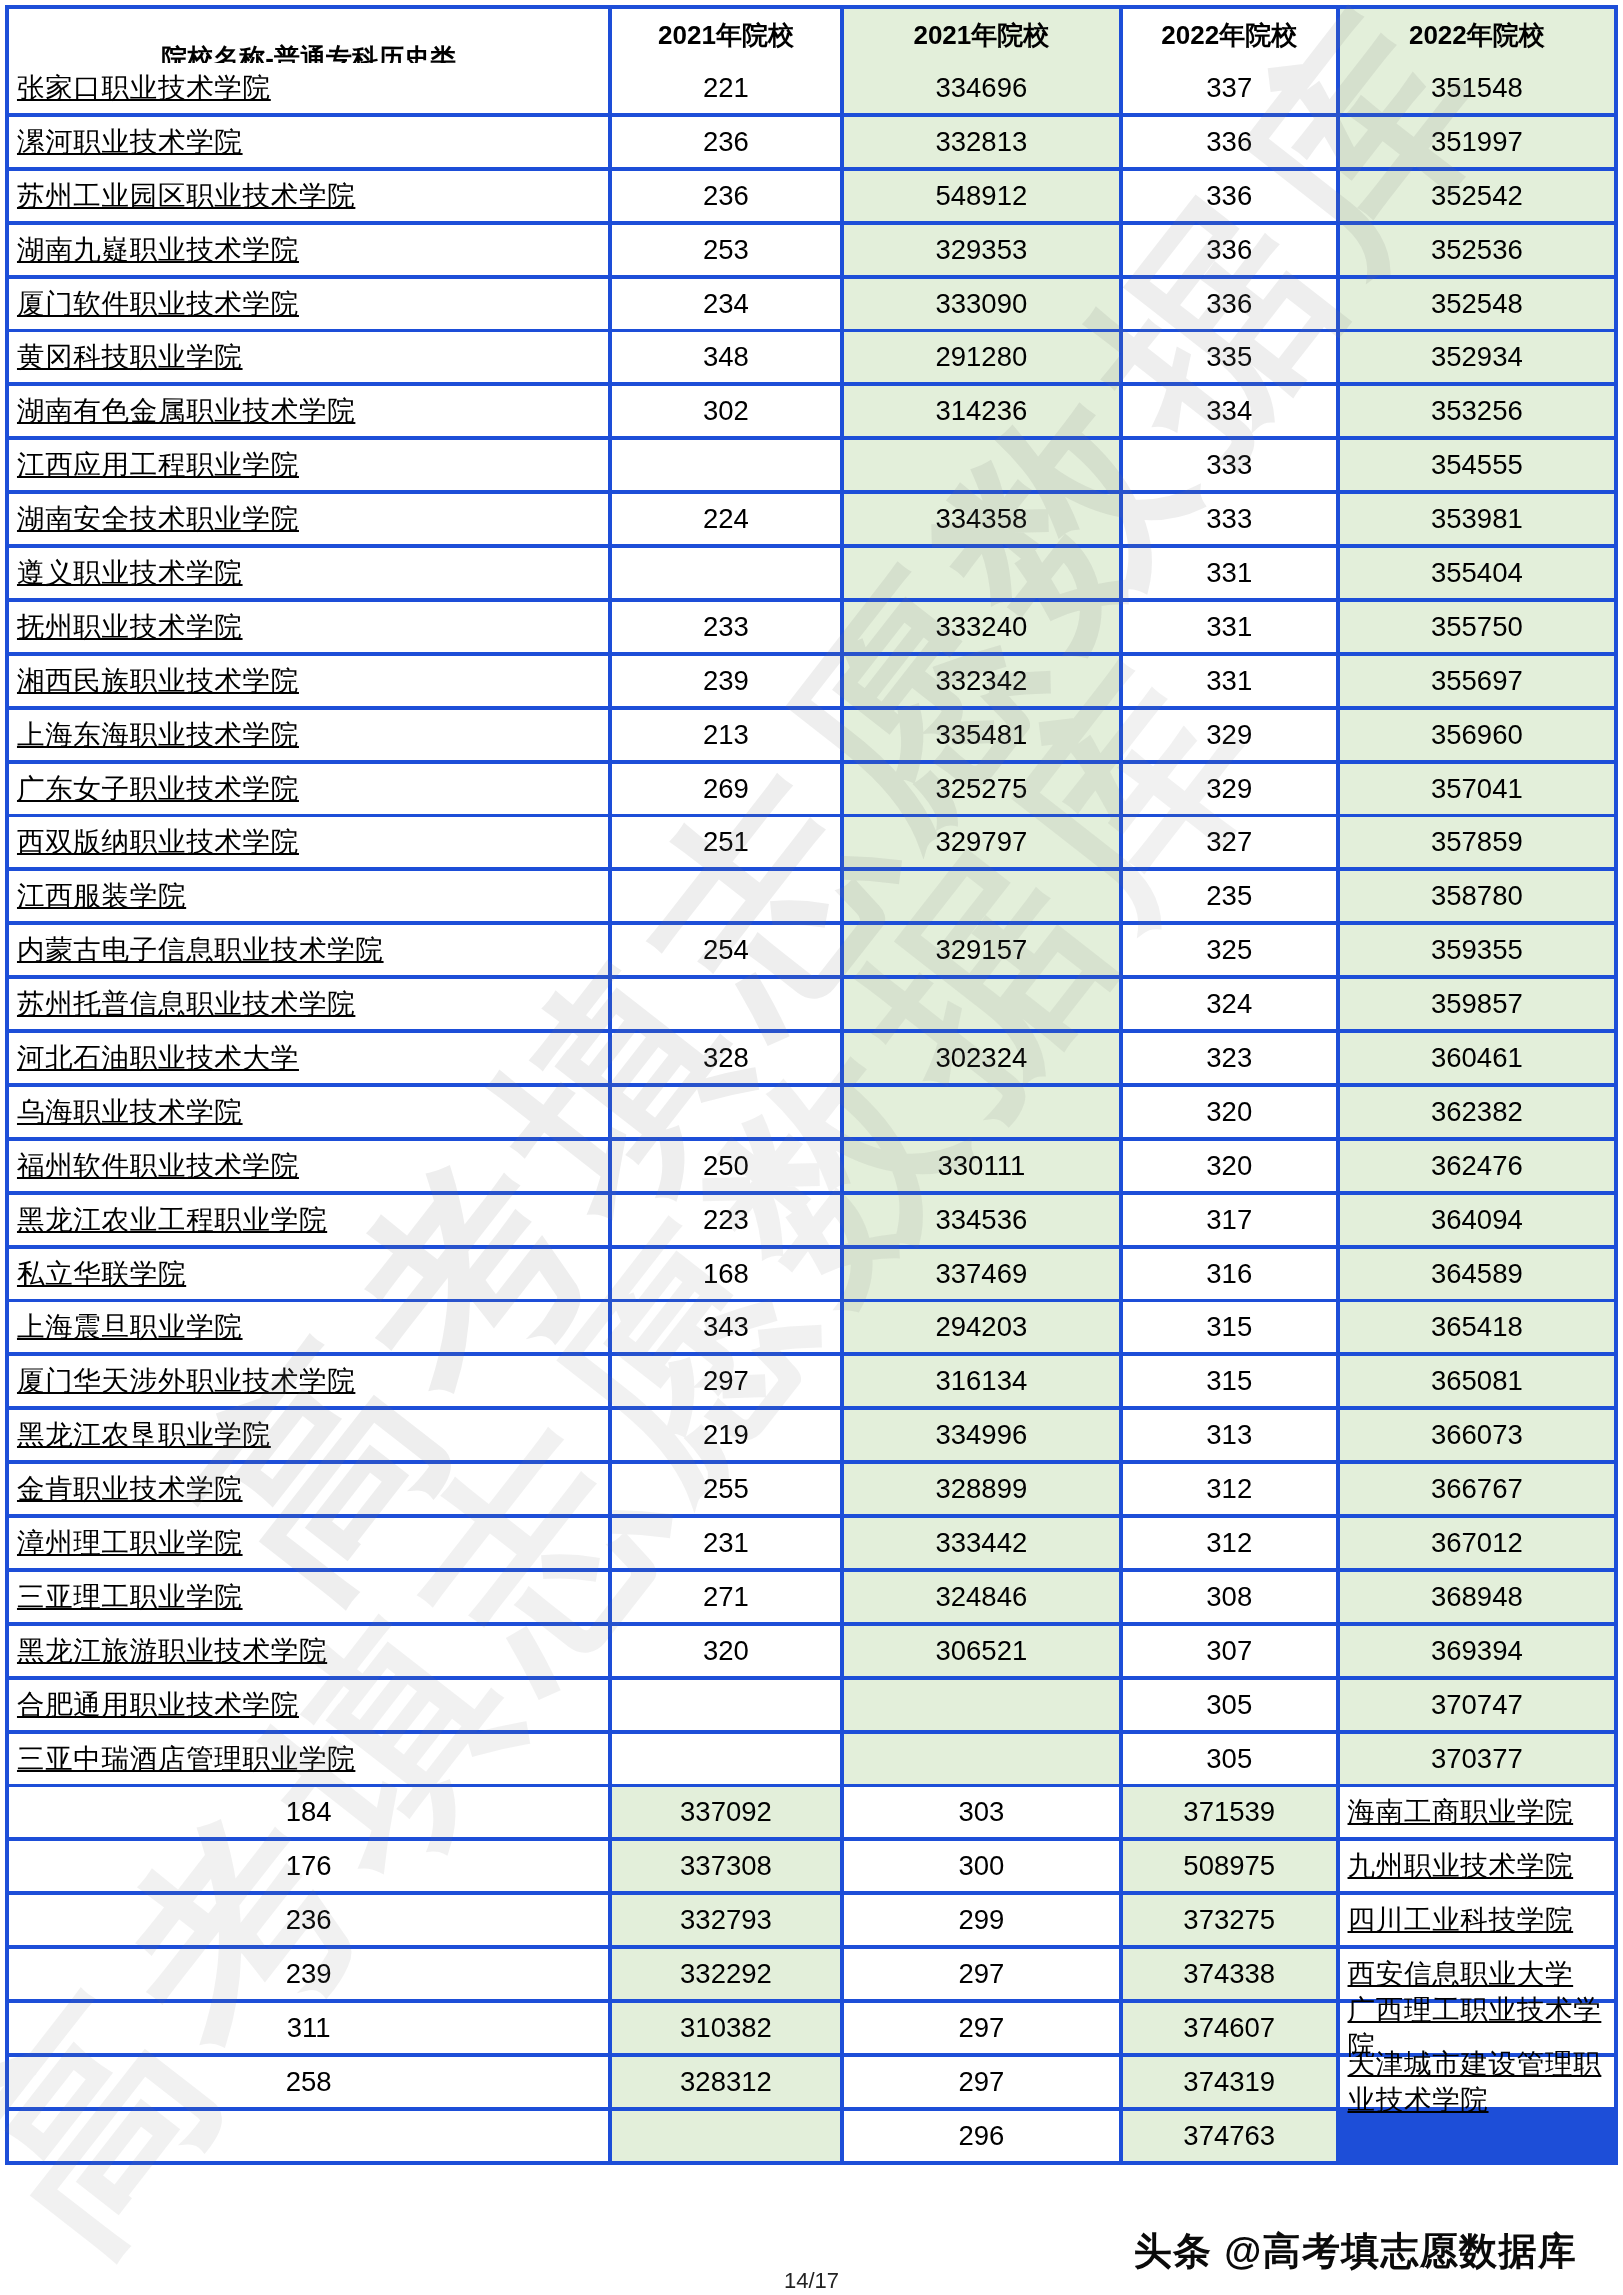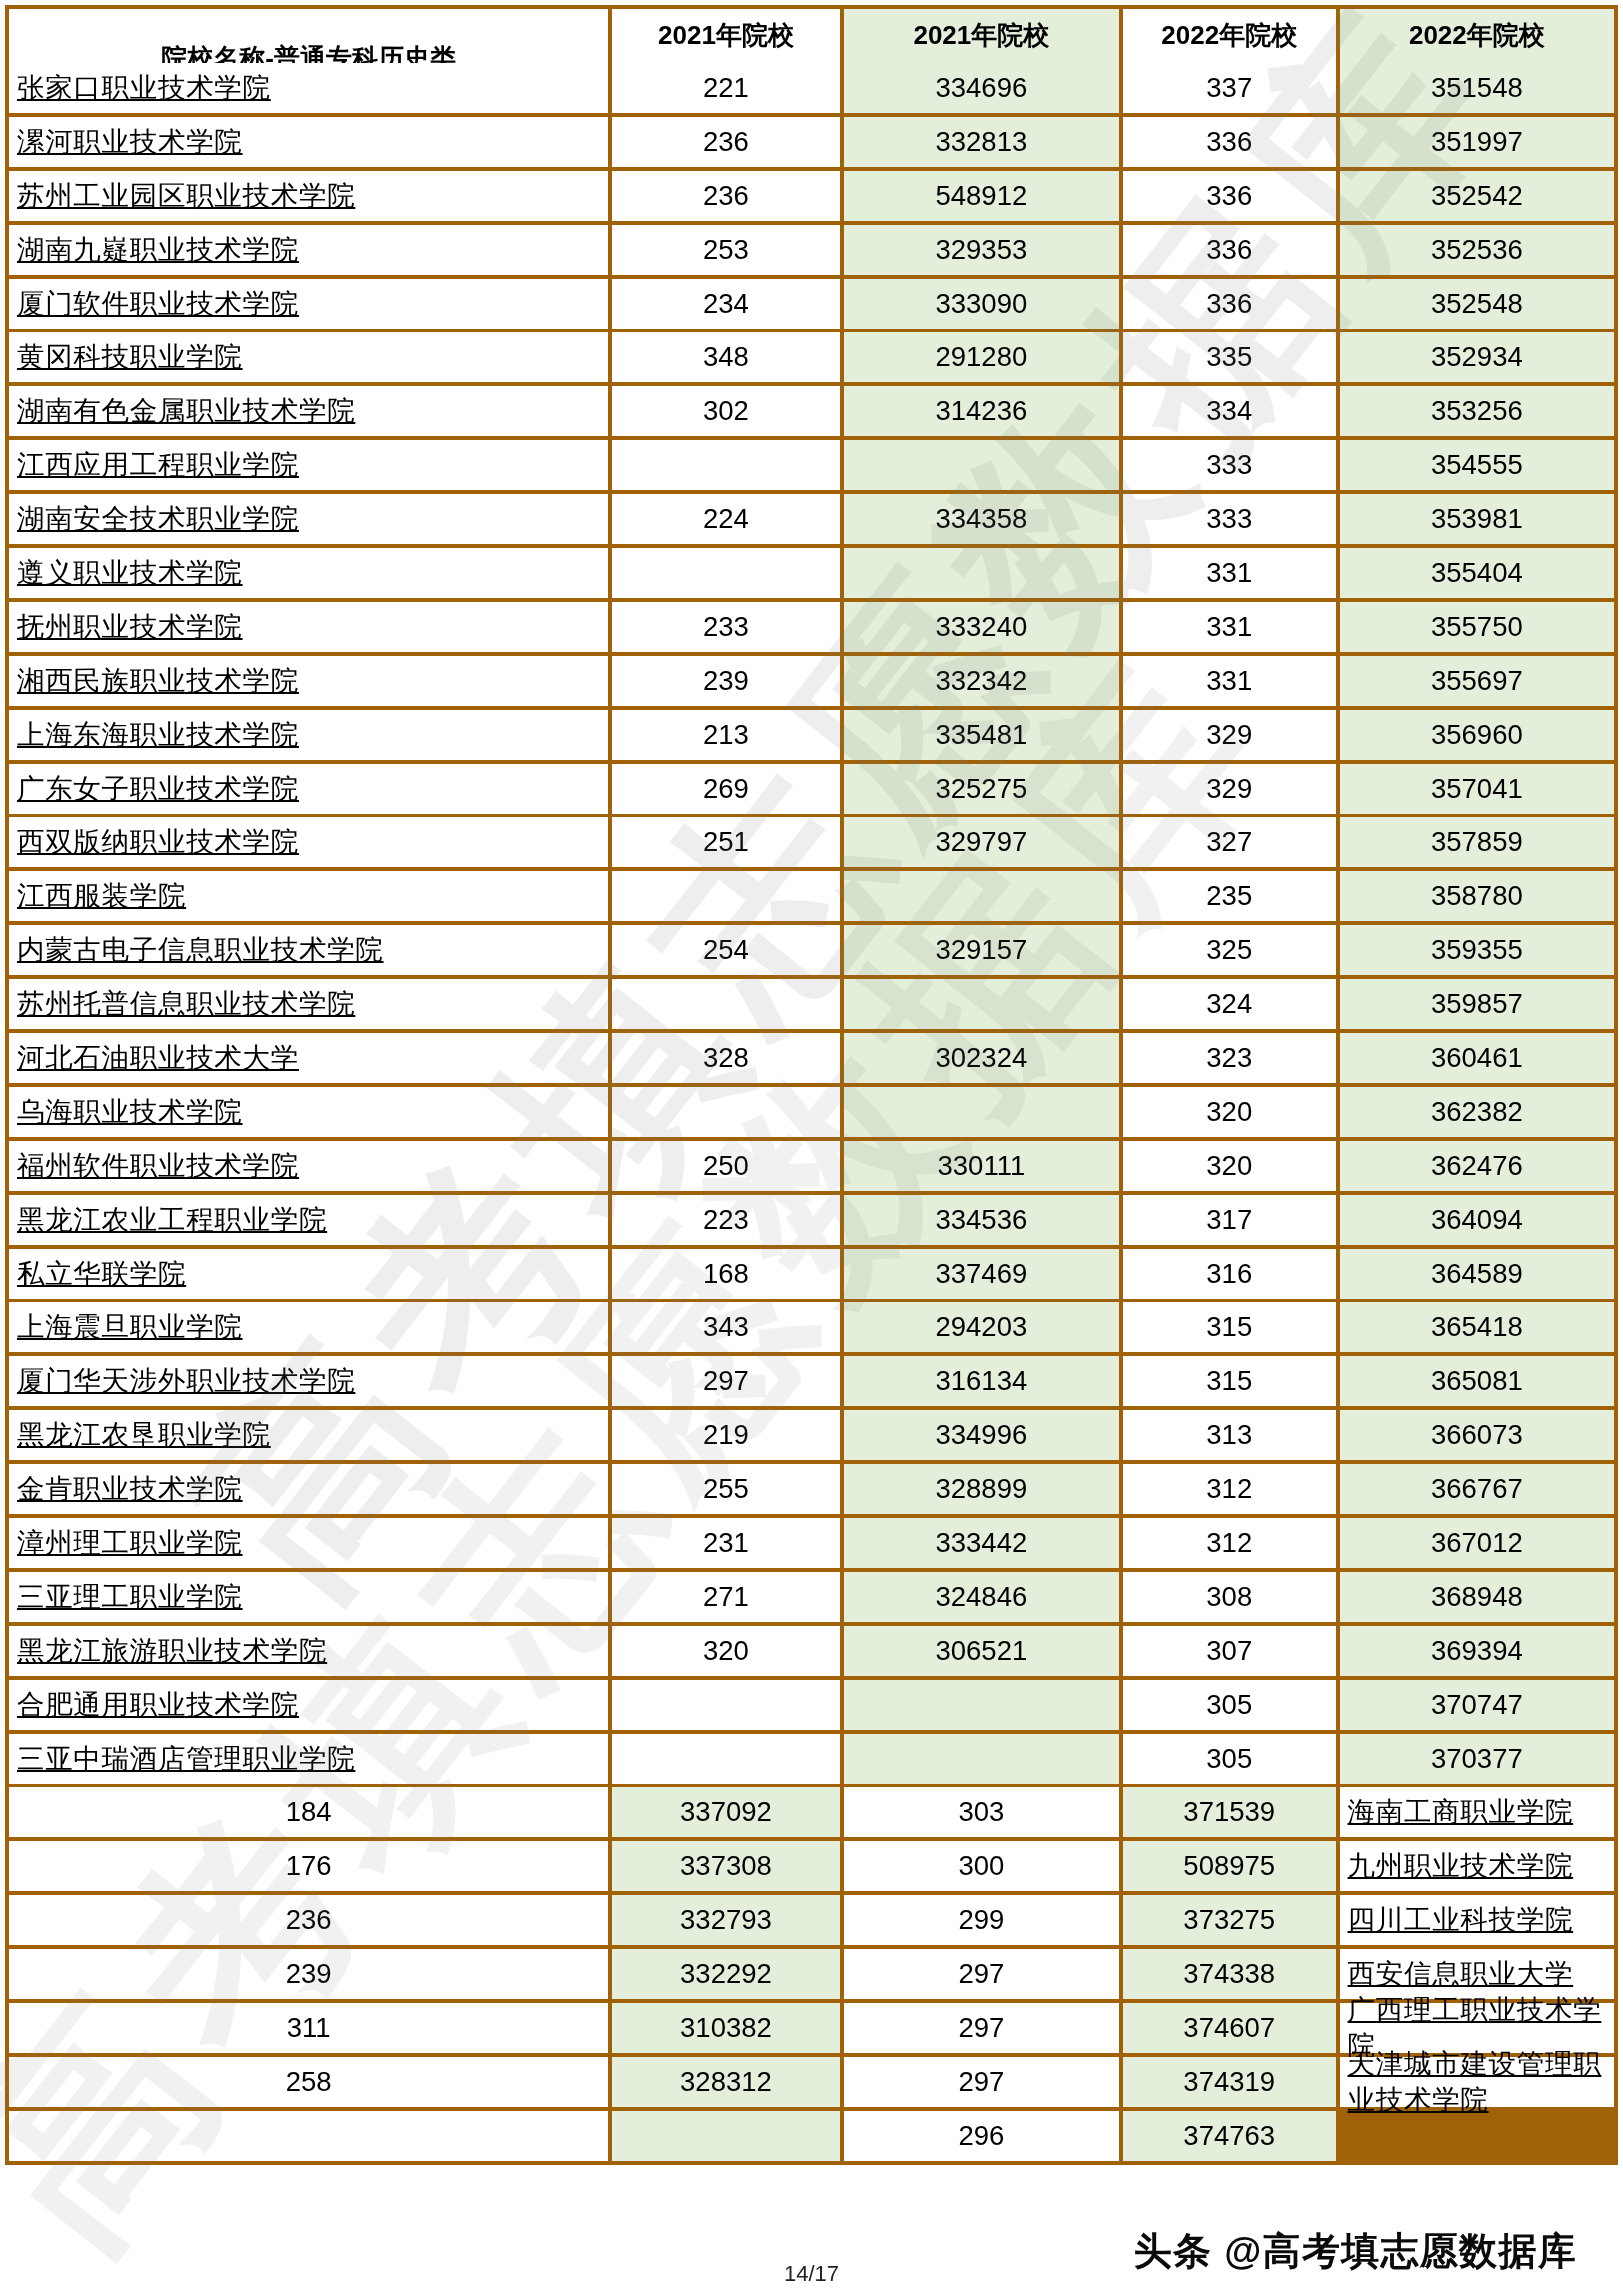--- a/index.html
+++ b/index.html
@@ -15,21 +15,21 @@
   .page {
     position: absolute;
     inset: 0;
   }
   
   .score-table {
     position: absolute;
     left: 5.2px;
     top: 5.2px;
     width: 1605px;
-    background: #a16207;
+    background: #1d4ed8;
     padding: 3.9px;
     display: grid;
     grid-template-columns: 599px 228px 275px 213px auto;
     grid-auto-rows: 50px;
     gap: 3.9px;
   }
   .cell {
     display: flex;
     align-items: center;
     position: relative;
@@ -104,21 +104,21 @@
     font-weight: bold;
     color: #0a0a0a;
     letter-spacing: 1.3px;
     text-shadow: 0 1.3px 0 rgba(255,255,255,0.6);
     margin-top: 28px;
   }
   .page-num {
     position: absolute;
     left: 0;
     right: 0;
-    bottom: 8px;
+    bottom: 1px;
     text-align: center;
     font-size: 22px;
     color: #222;
   }
 </style>
 </head>
 <body>
 
 <div class="page">
 

